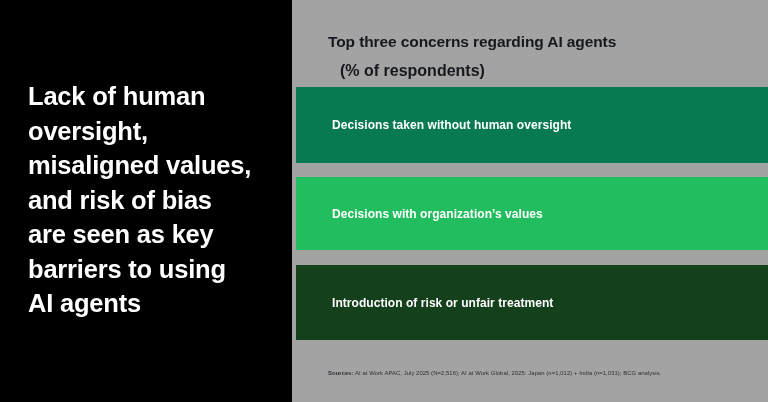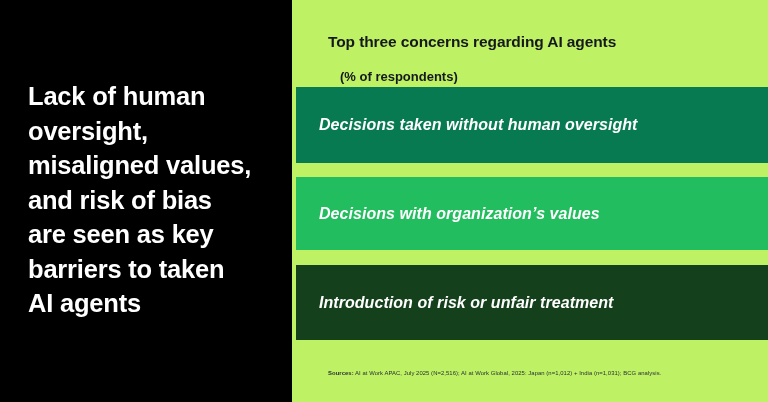--- a/index.html
+++ b/index.html
@@ -35,37 +35,37 @@
     line-height:1.355;
     letter-spacing:-0.2px;
     white-space:pre-line;
   }
 
   
   .right-panel {
     flex:1 1 auto;
     height:402px;
     position:relative;
-    background:#bef264;
+    background:#a3a3a3;
   }
 
   .chart-title {
     position:absolute;
     left:36px;
     top:33px;
     font-size:15.5px;
     font-weight:700;
     color:#15181c;
     letter-spacing:-0.1px;
   }
   .chart-subtitle {
     position:absolute;
     left:36px;
-    top:69px;
-    font-size:13px;
+    top:62px;
+    font-size:16px;
     font-weight:700;
     color:#15181c;
     padding-left:12px;
   }
 
   
   .bars {
     position:absolute;
     left:4px;
     top:87px;
@@ -84,26 +84,25 @@
   .bar-row.r3 { top:178px; height:75px; }
 
   .bar {
     position:relative;
     display:flex;
     align-items:center;
     height:100%;
   }
   .bar-label {
     color:#ffffff;
-    font-size:16px;
+    font-size:12px;
     font-weight:700;
-    padding-left:23px;
+    padding-left:36px;
     letter-spacing:0.05px;
     white-space:nowrap;
-    font-style:italic;
   }
 
   
   .footnote {
     position:absolute;
     left:36px;
     top:370px;
     font-size:5.9px;
     color:#2b2f35;
     font-weight:400;
@@ -116,21 +115,21 @@
 <body>
 
 <div id="root">
 
   <div class="left-panel">
     <div class="headline">Lack of human
 oversight,
 misaligned values,
 and risk of bias
 are seen as key
-barriers to taken
+barriers to using
 AI agents</div>
   </div>
 
   <div class="right-panel">
 
     <div class="chart-title">Top three concerns regarding AI agents</div>
 
     <div class="chart-subtitle">(% of respondents)</div>
 
     <div class="bars">

